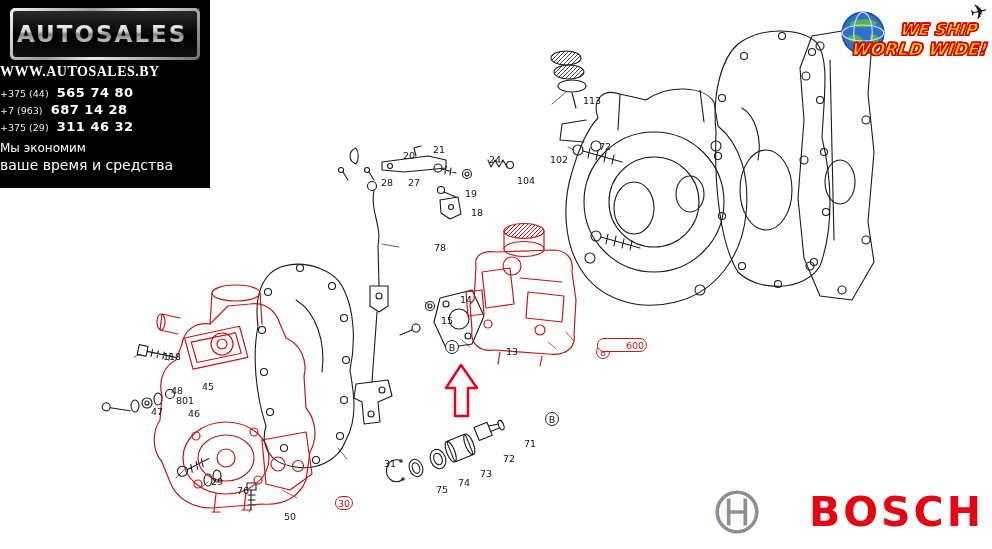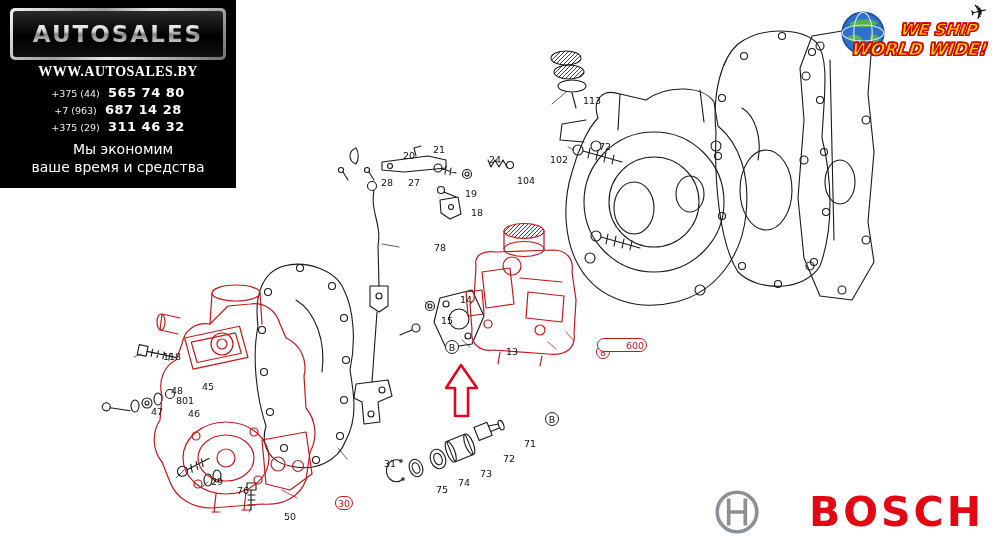--- a/index.html
+++ b/index.html
@@ -4,22 +4,22 @@
 <style>
   * { margin:0; padding:0; box-sizing:border-box; }
   body { background:#888; }
   .canvas {
     position:relative; width:992px; height:549px; background:#ffffff;
     overflow:hidden; font-family:"DejaVu Sans", sans-serif;
   }
 
   
   .info-panel {
-    position:absolute; left:0; top:0; width:236px; height:188px;
-    background:#000; color:#fff; text-align:center; z-index:6;
+    position:absolute; left:0; top:0; width:210px; height:188px;
+    background:#000; color:#fff; z-index:6;
   }
   .logo-frame {
     margin:8px 10px 4px 10px; padding:3px; border-radius:5px;
     background:linear-gradient(135deg,#f4f4f4 0%,#9a9a9a 35%,#e8e8e8 55%,#6f6f6f 100%);
     box-shadow:0 1px 3px #000;
   }
   .logo-inner {
     background:linear-gradient(180deg,#2a2a2a 0%,#000 55%,#111 100%);
     border-radius:3px; padding:10px 4px;
   }
@@ -29,21 +29,21 @@
     -webkit-background-clip:text; background-clip:text; -webkit-text-fill-color:transparent;
     text-shadow:0 0 1px rgba(255,255,255,.15);
   }
   .website {
     font-family:"Liberation Serif", serif; font-weight:bold; font-size:14px;
     letter-spacing:.5px; margin-top:4px;
   }
   .phones { margin-top:4px; line-height:15px; }
   .phone-prefix { font-size:9.5px; color:#eee; }
   .phone-number { font-size:13px; font-weight:bold; margin-left:3px; letter-spacing:.5px; }
-  .slogan1 { font-size:14px; margin-top:6px;margin-left:10px; }
+  .slogan1 { font-size:12px; margin-top:6px; }
   .slogan2 { font-size:14px; margin-top:2px; }
 
   
   .ship-badge { position:absolute; right:2px; top:2px; width:152px; height:64px; z-index:6; }
   .globe { position:absolute; left:2px; top:8px; width:46px; height:46px; }
   .plane { position:absolute; right:2px; top:-2px; font-size:21px; color:#1a1a1a;
            transform:rotate(-12deg); font-family:"DejaVu Sans", sans-serif; }
   .ship-line { position:absolute; font-style:italic; font-weight:bold; color:#ffd400;
     -webkit-text-stroke:1.1px #d40000;
     text-shadow:1px 1px 0 #d40000,-1px -1px 0 #d40000,1px -1px 0 #d40000,-1px 1px 0 #d40000;

